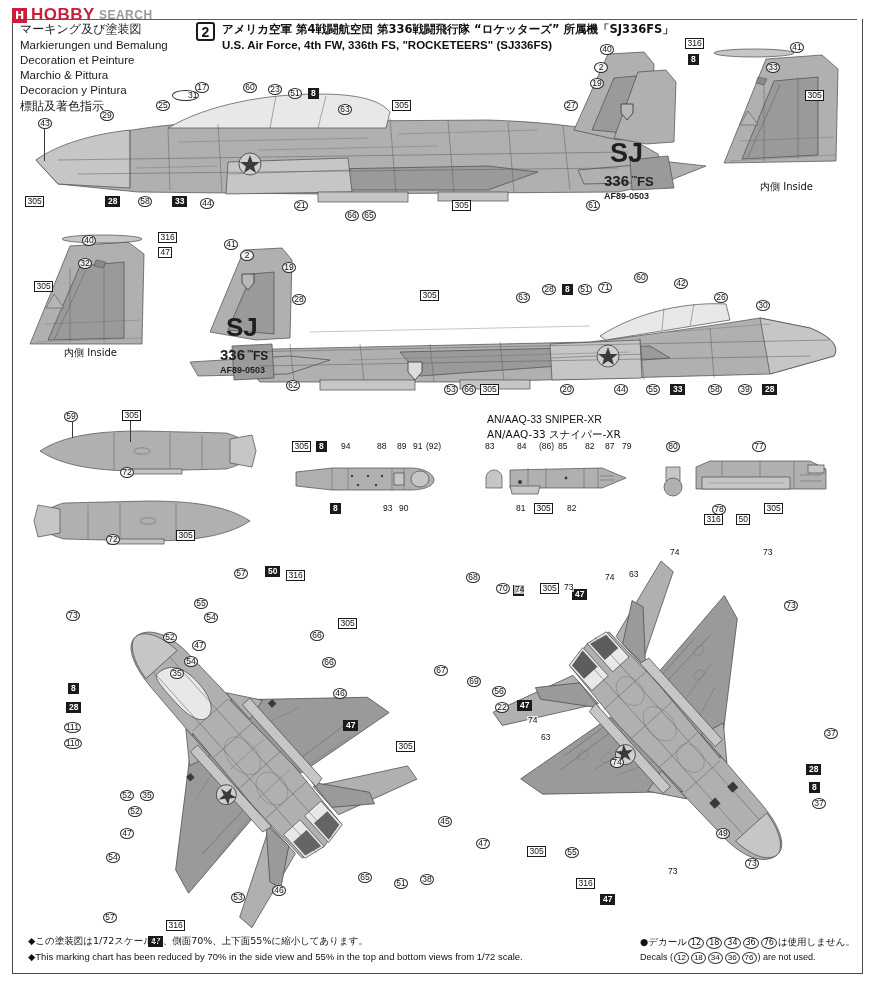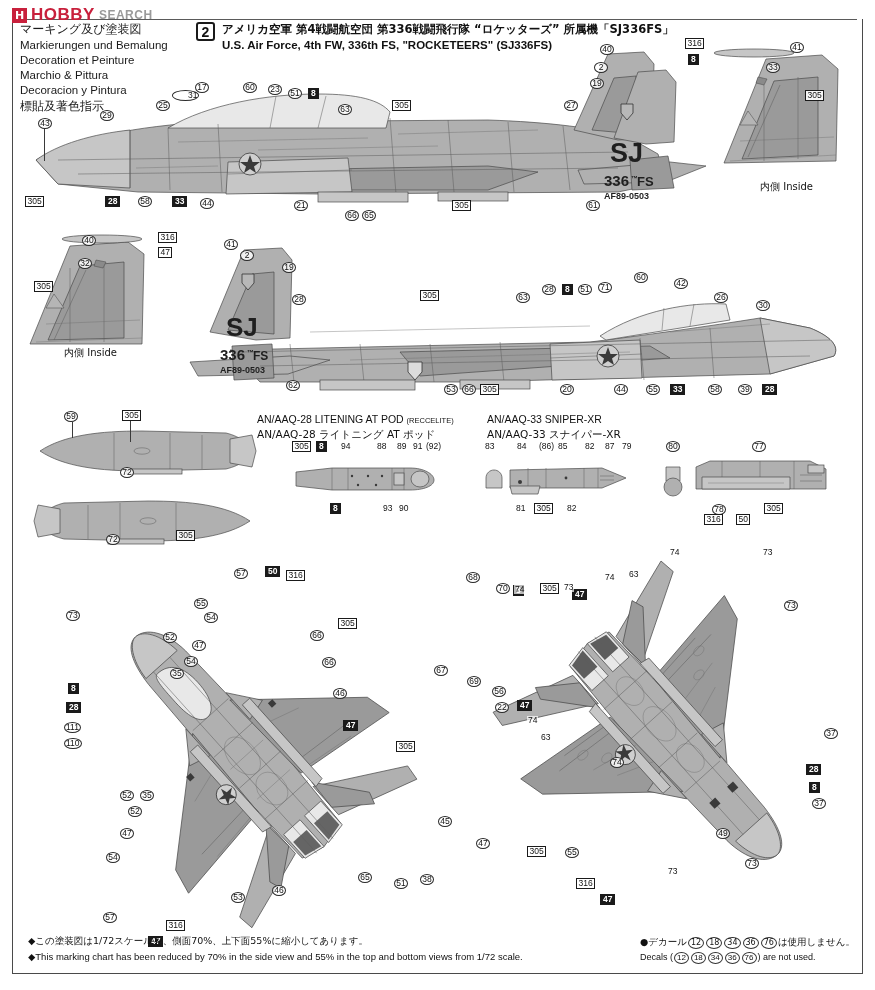--- a/index.html
+++ b/index.html
@@ -376,25 +376,20 @@
     <path class="skin-m" d="M220,26 C196,42 160,46 118,46 L34,44 C18,40 10,33 10,26
              C10,20 18,12 34,8 L118,6 C160,6 196,10 220,26 Z"></path>
     <path class="pnl" d="M146,8 L146,45 M90,8 L90,45 M58,10 L58,44"></path>
     <ellipse cx="118" cy="26" rx="8" ry="3.2" class="pnl"></ellipse>
     <path class="skin-l" d="M30,14 L8,10 L4,26 L8,42 L30,38 Z"></path>
     <rect class="skin-l" x="78" y="44" width="56" height="5"></rect>
   </svg>
   <div class="co circ" style="left:106px; top:534px;">72</div>
   <div class="co boxed" style="left:176px; top:530px;">305</div>
 
-  <div class="pod-label" style="left:257px; top:412px;">
-    <div class="en"><span>AN/AAQ-28 LITENING AT POD</span>
-      <span class="sm">(RECCELITE)</span></div>
-    <div class="jp">AN/AAQ-28 ライトニング AT ポッド</div>
-  </div>
   <svg class="art" style="left:292px; top:460px;" width="150" height="36" viewBox="0 0 150 36">
     <path class="skin-m" d="M4,12 L40,8 L118,8 C132,8 142,14 142,20 C142,26 132,30 118,30 L40,30 L4,26 Z"></path>
     <path class="pnl" d="M40,8 L40,30 M56,8 L56,30 M100,8 L100,30 M112,8 L112,30"></path>
     <ellipse cx="128" cy="19" rx="9" ry="8" class="skin-l"></ellipse>
     <circle cx="60" cy="16" r="1.2" class="dk"></circle>
       <circle cx="76" cy="16" r="1.2" class="dk"></circle>
     <circle cx="90" cy="16" r="1.2" class="dk"></circle>
       <circle cx="66" cy="25" r="1.2" class="dk"></circle>
     <circle cx="84" cy="25" r="1.2" class="dk"></circle>
     <rect class="skin-l" x="102" y="13" width="10" height="12"></rect>

